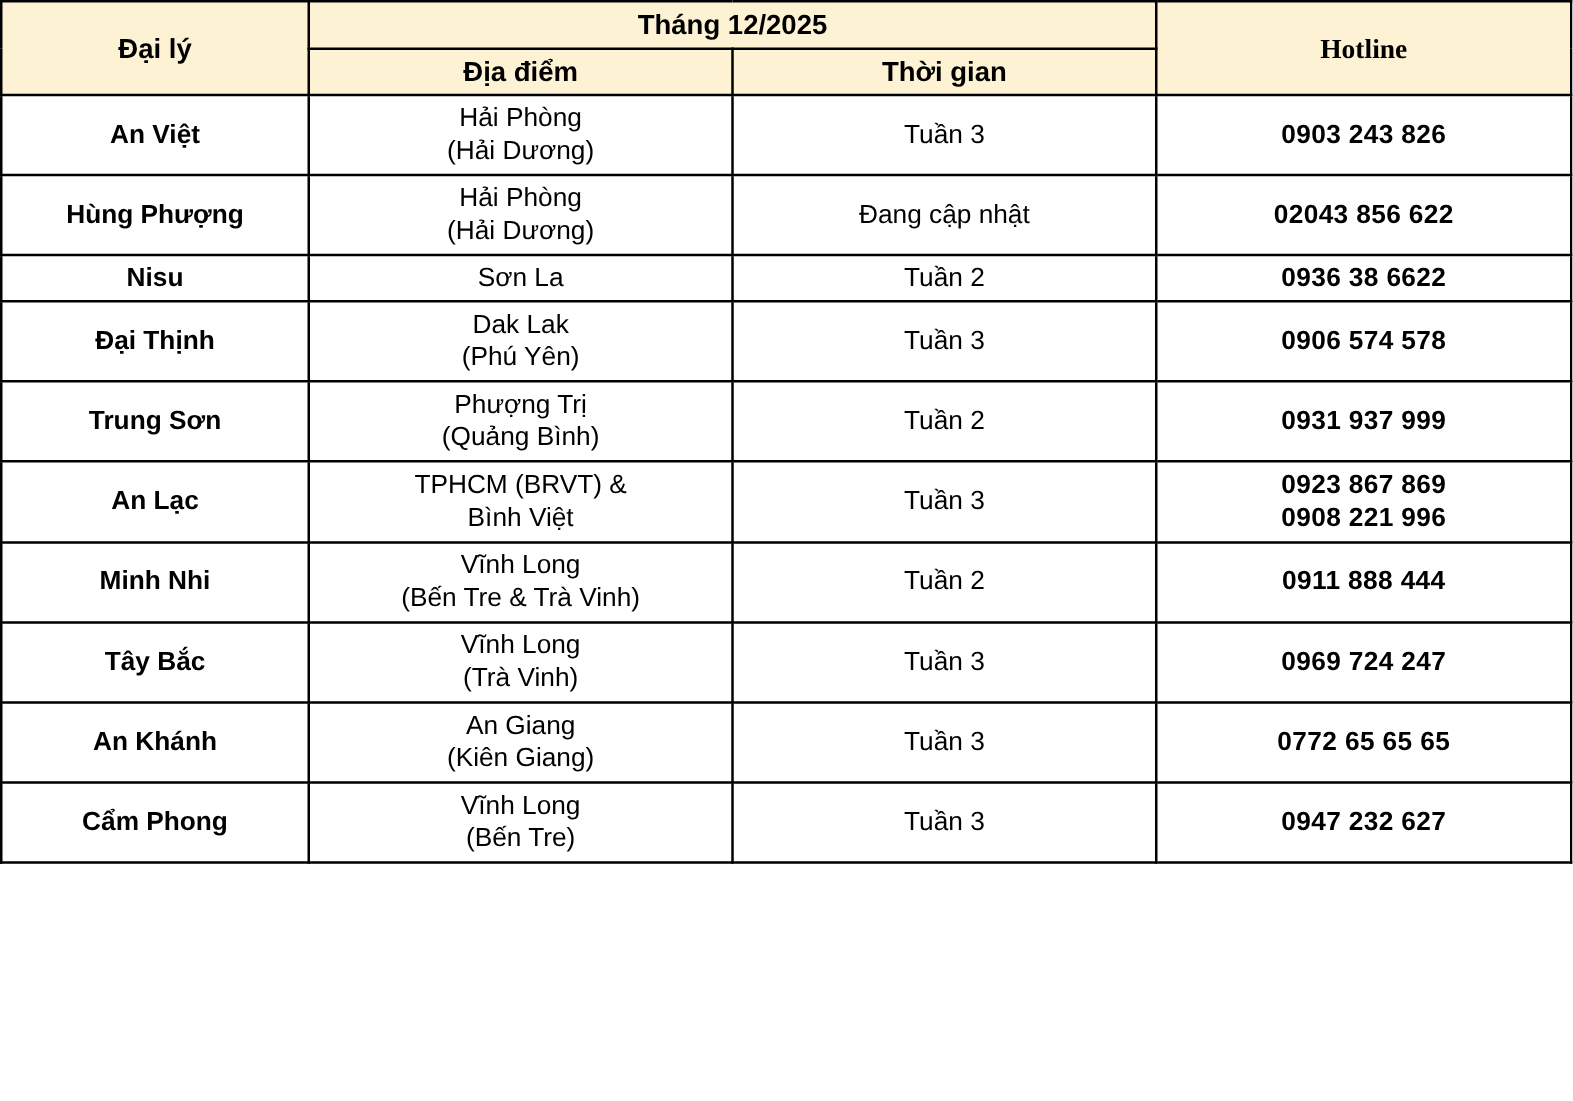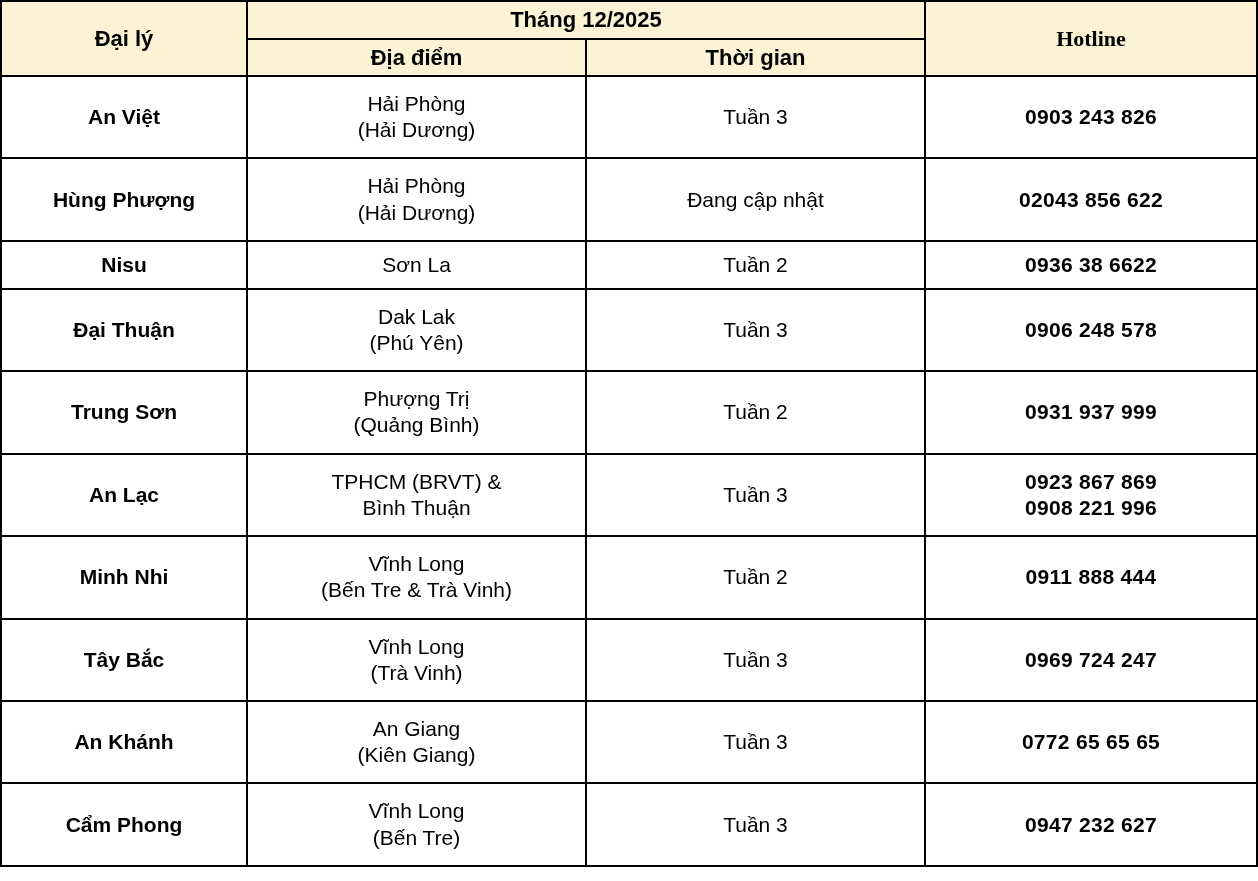--- a/index.html
+++ b/index.html
@@ -10,21 +10,21 @@
   body {
     width: 1258px;
     height: 881px;
     font-family: "Liberation Sans", sans-serif;
     color: #000000;
   }
   table.schedule {
     border-collapse: collapse;
     table-layout: fixed;
     width: 1258px;
-    height: 867px;
+    height: 691px;
     border-radius: 28px;
   }
   table.schedule td,
   table.schedule th {
     border: 2px solid #000000;
     text-align: center;
     vertical-align: middle;
     padding: 4px 6px;
     font-size: 21px;
     line-height: 1.25;
@@ -107,48 +107,48 @@
         <span class="sub">Sơn La</span>
 
       </td>
       <td class="time">Tuần 2</td>
       <td class="hotline">
         <span class="sub">0936 38 6622</span>
 
       </td>
     </tr>
     <tr>
-      <td class="agency">Đại Thuận</td>
+      <td class="agency">Đại Thịnh</td>
       <td class="place">
         <span class="sub">Dak Lak</span>
         <span class="sub">(Phú Yên)</span>
       </td>
       <td class="time">Tuần 3</td>
       <td class="hotline">
-        <span class="sub">0906 248 578</span>
+        <span class="sub">0906 574 578</span>
 
       </td>
     </tr>
     <tr>
       <td class="agency">Trung Sơn</td>
       <td class="place">
         <span class="sub">Phượng Trị</span>
         <span class="sub">(Quảng Bình)</span>
       </td>
       <td class="time">Tuần 2</td>
       <td class="hotline">
         <span class="sub">0931 937 999</span>
 
       </td>
     </tr>
     <tr>
       <td class="agency">An Lạc</td>
       <td class="place">
         <span class="sub">TPHCM (BRVT) &amp;</span>
-        <span class="sub">Bình Thuận</span>
+        <span class="sub">Bình Việt</span>
       </td>
       <td class="time">Tuần 3</td>
       <td class="hotline">
         <span class="sub">0923 867 869</span>
         <span class="sub">0908 221 996</span>
       </td>
     </tr>
     <tr>
       <td class="agency">Minh Nhi</td>
       <td class="place">

